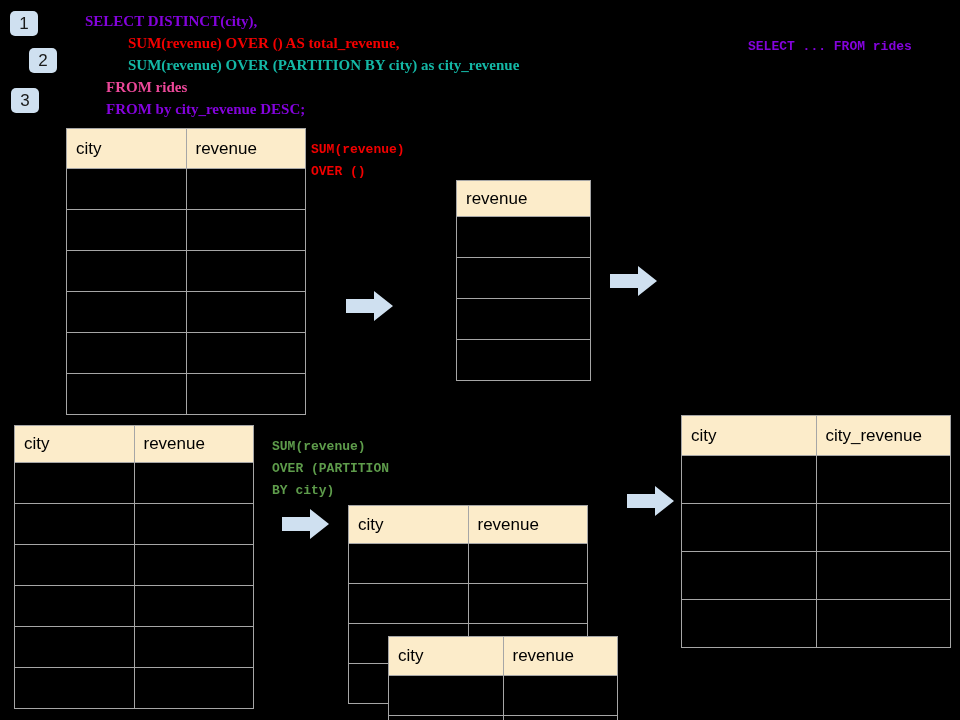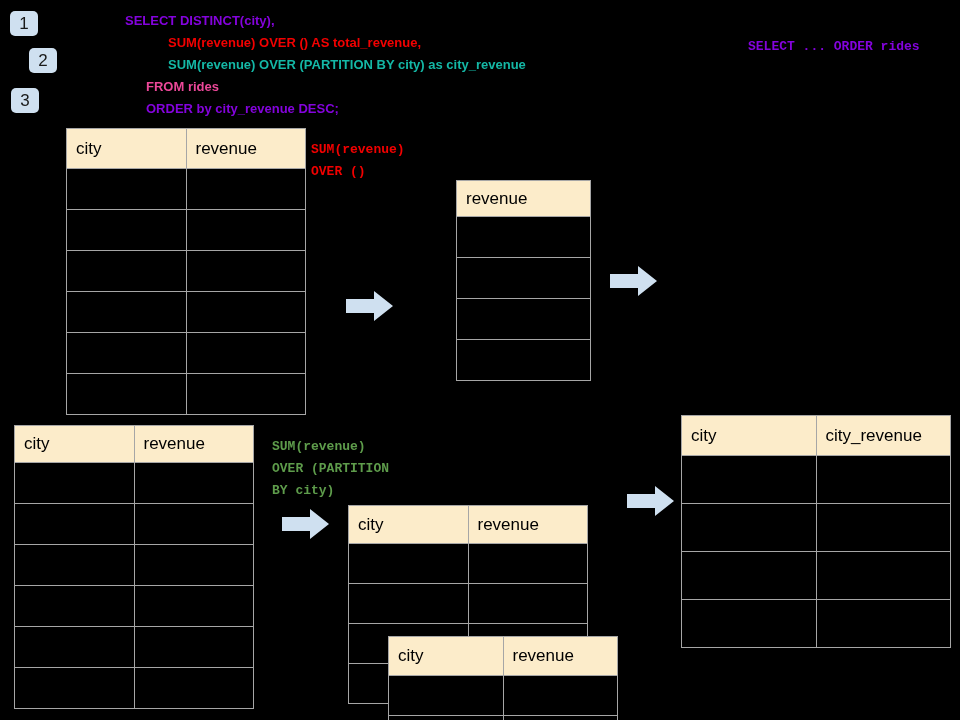--- a/index.html
+++ b/index.html
@@ -34,26 +34,25 @@
     line-height: 25px;
     text-align: center;
   }
   #badge-1 { left: 10px; top: 11px; }
   #badge-2 { left: 29px; top: 48px; }
   #badge-3 { left: 11px; top: 88px; }
 
   
   .code {
     position: absolute;
-    font-family: Liberation Sans, sans-serif;
-    font-size: 13px;
+    font-family: Liberation Serif, serif;
+    font-size: 15px;
     font-weight: bold;
     white-space: pre;
     letter-spacing: 0px;
-    margin-left: 40px;
   }
   #sql-line-1 { left: 85px; top: 13px;  color: #8403dd; }
   #sql-line-2 { left: 128px; top: 35px; color: #f20000; }
   #sql-line-3 { left: 128px; top: 57px; color: #14b8a6; }
   #sql-line-4 { left: 106px; top: 79px; color: #ec4899; }
   #sql-line-5 { left: 106px; top: 101px; color: #8403dd; }
 
   #sql-side-note {
     position: absolute;
     left: 748px; top: 37px;
@@ -157,22 +156,22 @@
     <span>2</span>
   </div>
   <div id="badge-3" class="badge">
     <span>3</span>
   </div>
 
   <div id="sql-line-1" class="code">SELECT DISTINCT(city),</div>
   <div id="sql-line-2" class="code">SUM(revenue) OVER () AS total_revenue,</div>
   <div id="sql-line-3" class="code">SUM(revenue) OVER (PARTITION BY city) as city_revenue</div>
   <div id="sql-line-4" class="code">FROM rides</div>
-  <div id="sql-line-5" class="code">ORDER by city_revenue DESC;</div>
-  <div id="sql-side-note">SELECT ... ORDER rides</div>
+  <div id="sql-line-5" class="code">FROM by city_revenue DESC;</div>
+  <div id="sql-side-note">SELECT ... FROM rides</div>
 
   <div id="annot-over-empty" class="annotation">SUM(revenue)
 OVER ()</div>
   <div id="annot-partition-by" class="annotation">SUM(revenue)
 OVER (PARTITION
 BY city)</div>
 
   <table id="table-rides-1" class="tbl">
     <thead>
       <tr>

